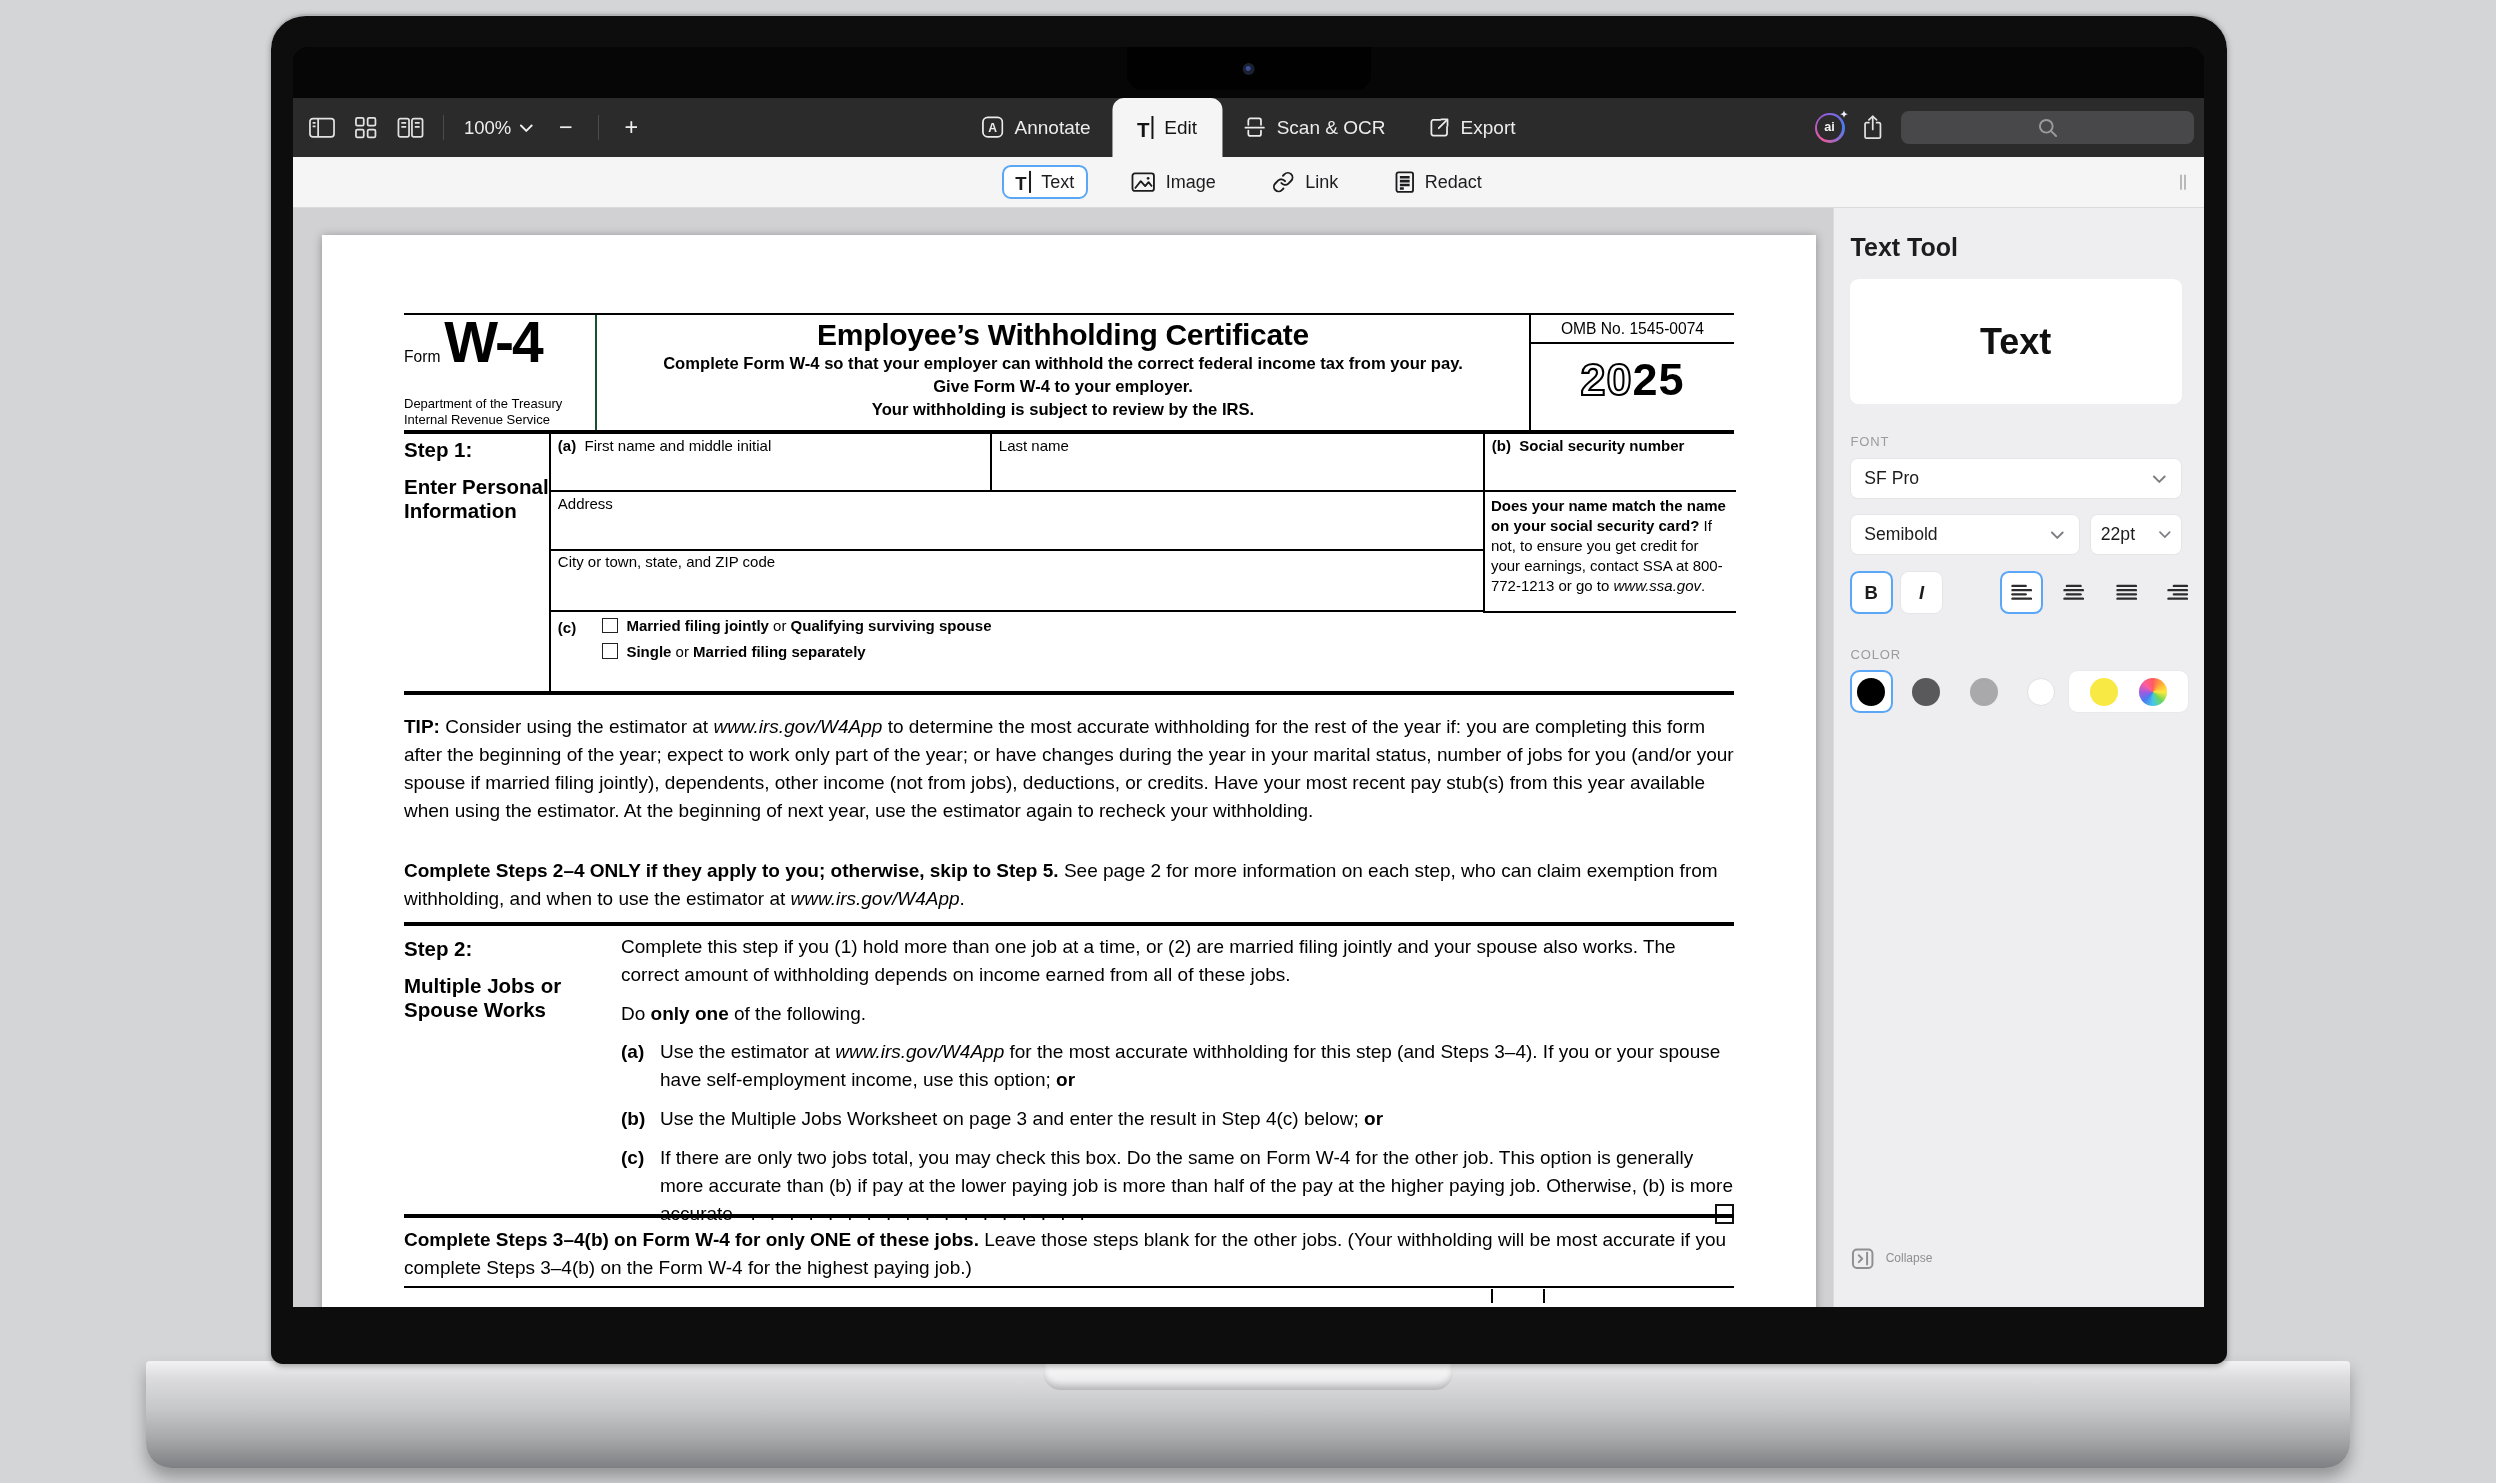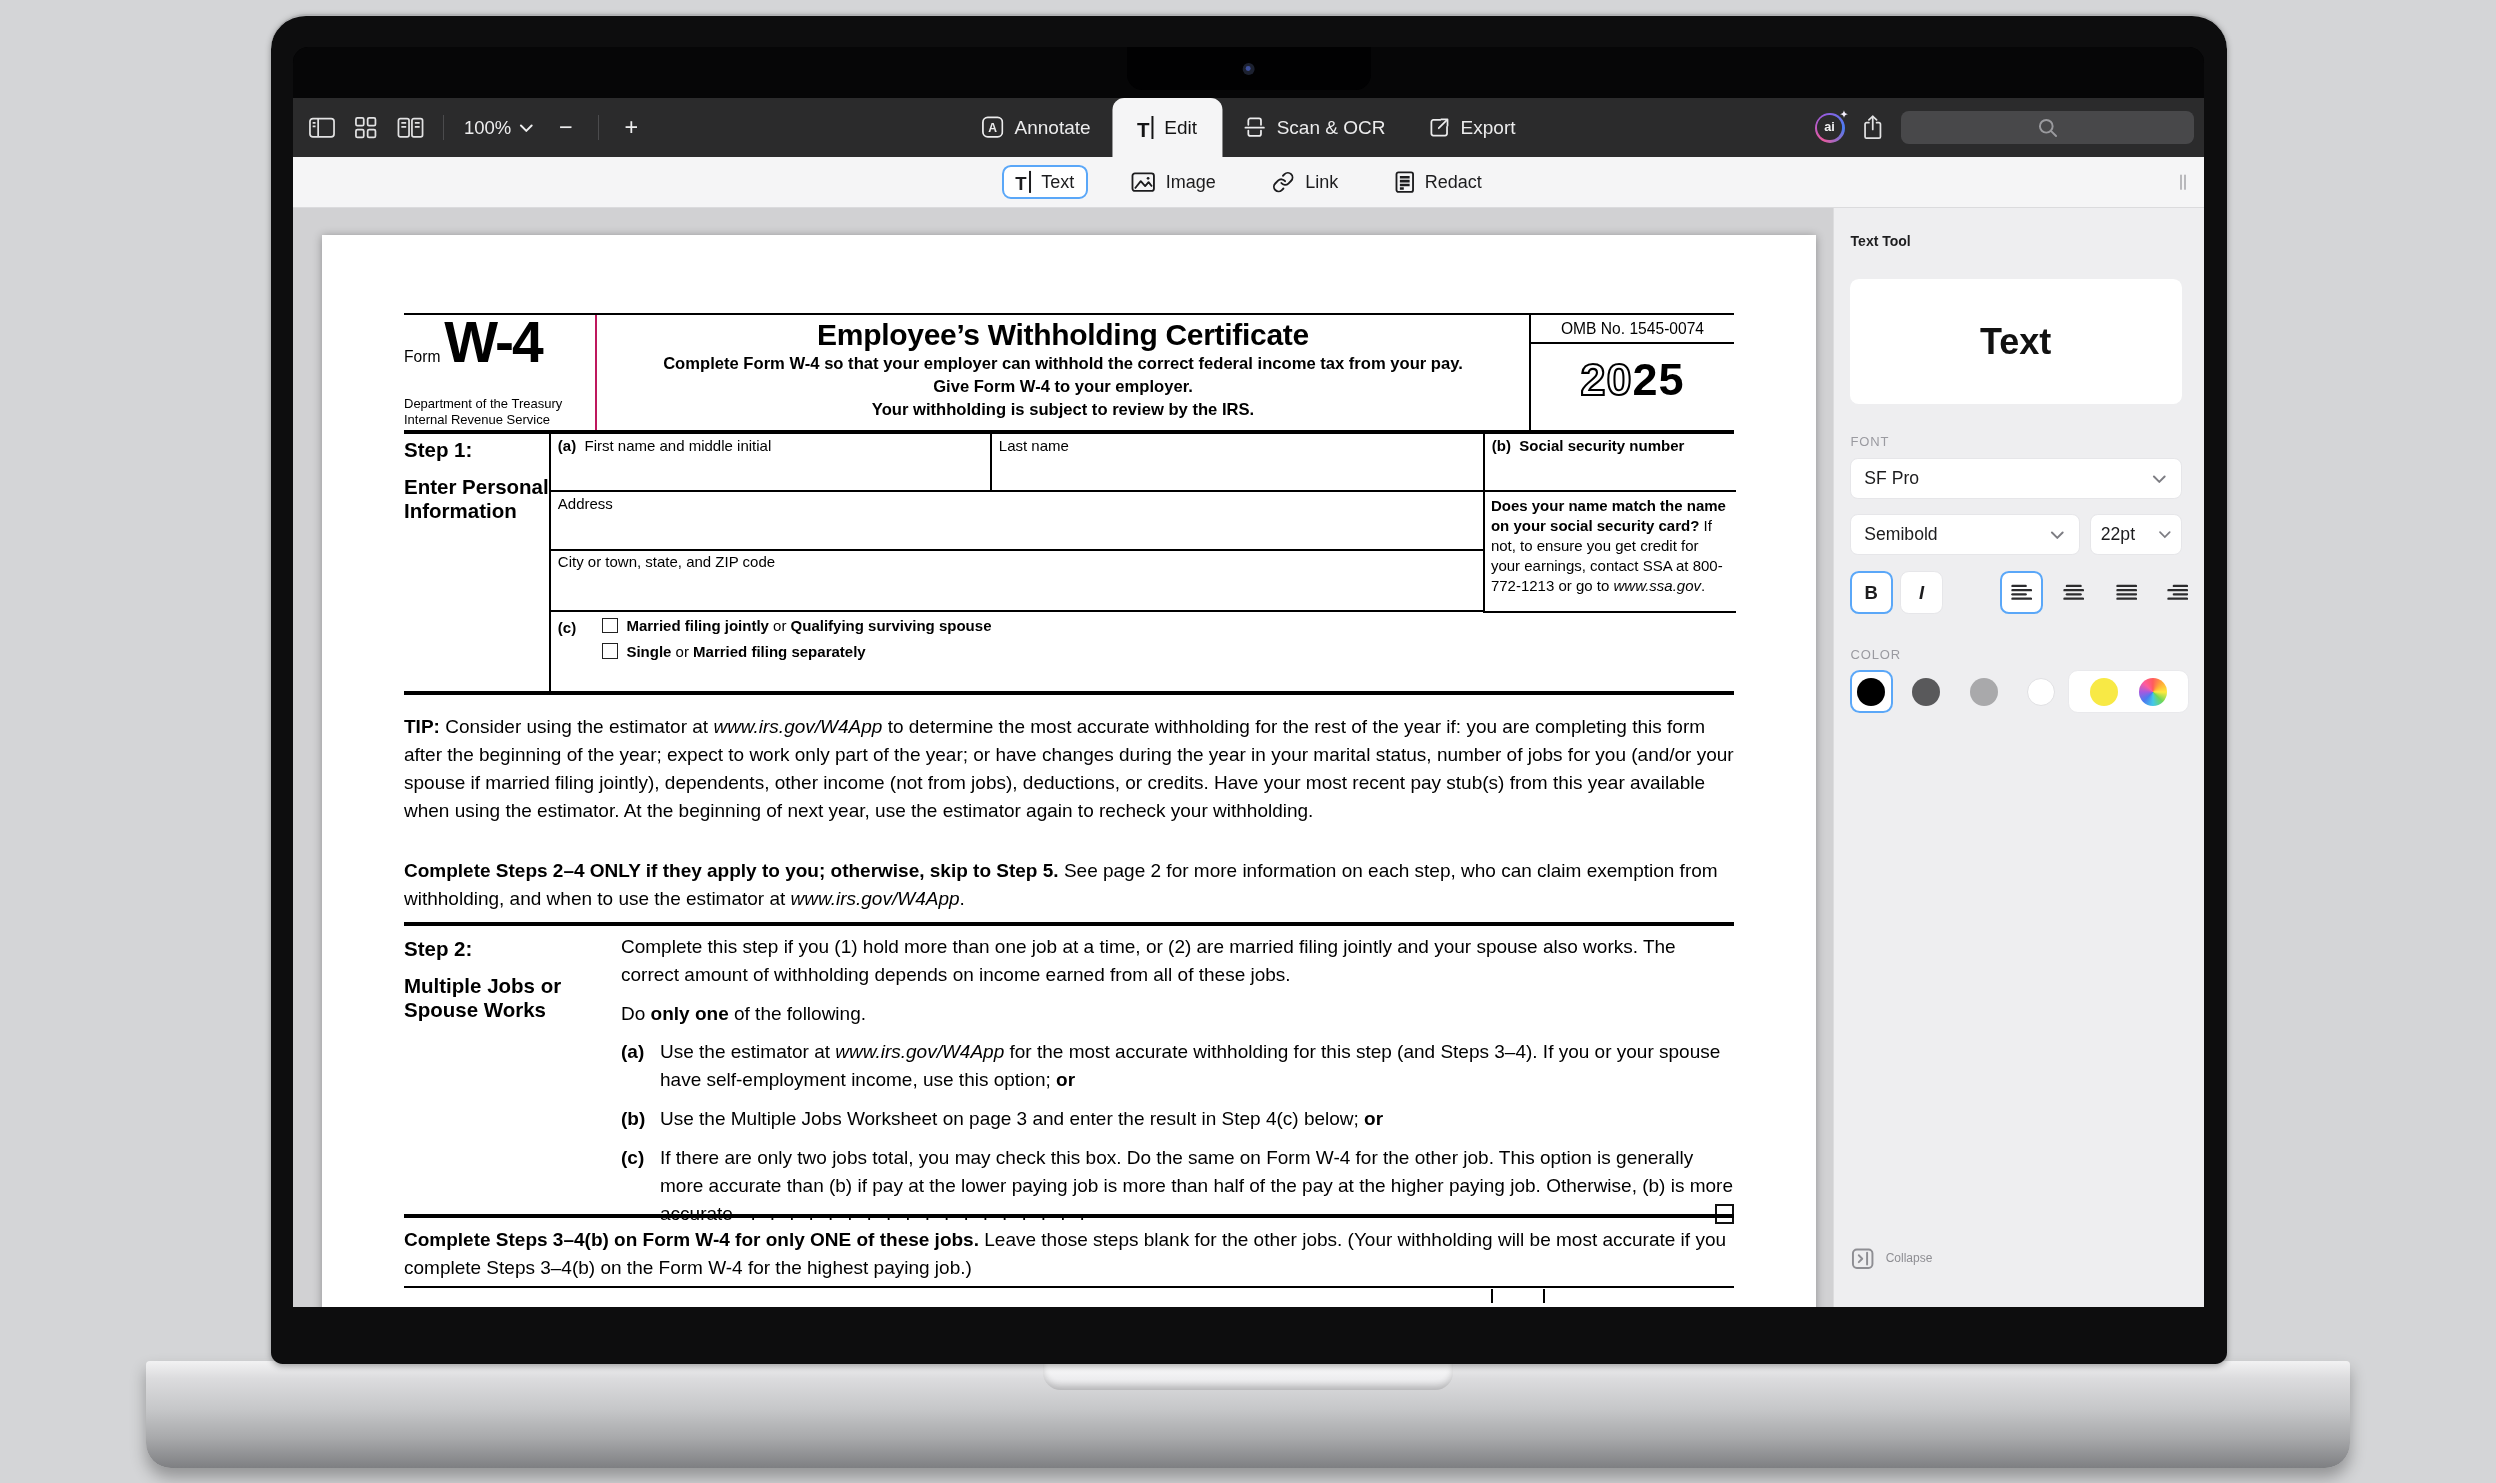--- a/index.html
+++ b/index.html
@@ -62,21 +62,21 @@
   .content { flex:1; display:flex; min-height:0; }
   .viewer { flex:1; background:#d1d1d3; position:relative; overflow:hidden; }
   .sidebar { width:371px; background:#eeeef0; border-left:1px solid #dcdcde; position:relative; flex:none; }
 
   
   .pdf-page { position:absolute; left:29px; top:27px; width:1494px; height:1083px; background:#fff;
     box-shadow:0 1px 8.8px rgba(0,0,0,.32); color:#000; overflow:hidden; }
   .fx { position:absolute; left:82px; right:82px; }
   .rule-thick { height:3.9px; background:#000; }
   .hdr { top:78px; height:117px; border-top:2px solid #000; display:flex; }
-  .hdr-left { width:193px; border-right:2px solid #be185d; position:relative; padding:2px 3.9px 0 0; }
+  .hdr-left { width:193px; border-right:2px solid #14532d; position:relative; padding:2px 3.9px 0 0; }
   .form-word { font-size:15.6px; }
   .form-number { font-size:57px; font-weight:700; letter-spacing:-2px; line-height:51px; margin-left:3.9px; }
   .dept { position:absolute; left:0; bottom:2.9px; font-size:13px; line-height:15.6px; }
   .hdr-center { flex:1; border-right:2px solid #000; text-align:center; padding-top:2.9px; }
   .form-title { font-size:30px; font-weight:700; letter-spacing:-0.3px; }
   .form-sub { font-size:16.6px; font-weight:700; line-height:23px; }
   .hdr-right { width:203px; text-align:center; }
   .omb { font-size:15.6px; padding:4.9px 0 3.9px; border-bottom:2px solid #000; }
   .year { font-size:45px; font-weight:700; margin-top:9.8px; letter-spacing:1px; }
   .year .outline { color:#fff; -webkit-text-stroke:2.1px #000; }
@@ -107,21 +107,21 @@
   .s2-item { position:relative; padding-left:39px; margin-top:10.7px; }
   .s2-item .pfx { position:absolute; left:0; top:0; font-weight:700; }
   .dots { word-spacing:8.8px; margin-left:17.6px; }
   .cbox-lg { position:absolute; right:0; bottom:3.9px; width:19.5px; height:19.5px; border:2px solid #111; background:#fff; }
   .st34 { top:991px; }
   .thin-rule { top:1051px; height:2.4px; background:#000; }
   .tick { position:absolute; top:1054px; width:2px; height:13.7px; background:#000; }
   i.lk { font-style:italic; }
 
   
-  .sb-title { position:absolute; left:16.6px; top:25px; font-size:14px; font-weight:600; color:#1d1d1f; }
+  .sb-title { position:absolute; left:16.6px; top:25px; font-size:25px; font-weight:600; color:#1d1d1f; }
   .sb-card { position:absolute; left:15.6px; top:71px; width:332px; height:125px; background:#fff; border-radius:8.8px;
     display:flex; align-items:center; justify-content:center; font-size:36px; font-weight:700; color:#111; }
   .sb-label { position:absolute; left:16.6px; font-size:13px; color:#9a9aa0; letter-spacing:0.8px; }
   .select { position:absolute; background:#fff; border-radius:7.8px; height:41px; display:flex; align-items:center;
     font-size:17.6px; color:#1c1c1e; padding:0 13.7px; justify-content:space-between; border:1px solid #e6e6e9; }
   .chev { color:#7d7d83; }
   .sq-btn { position:absolute; width:43px; height:43px; border-radius:8.8px; display:flex; align-items:center; justify-content:center;
     font-size:18.5px; color:#1c1c1e; }
   .sq-btn.white { background:#fff; border:1px solid #e6e6e9; }
   .sq-btn.sel { background:#fff; border:2px solid #5aa7f8; }

